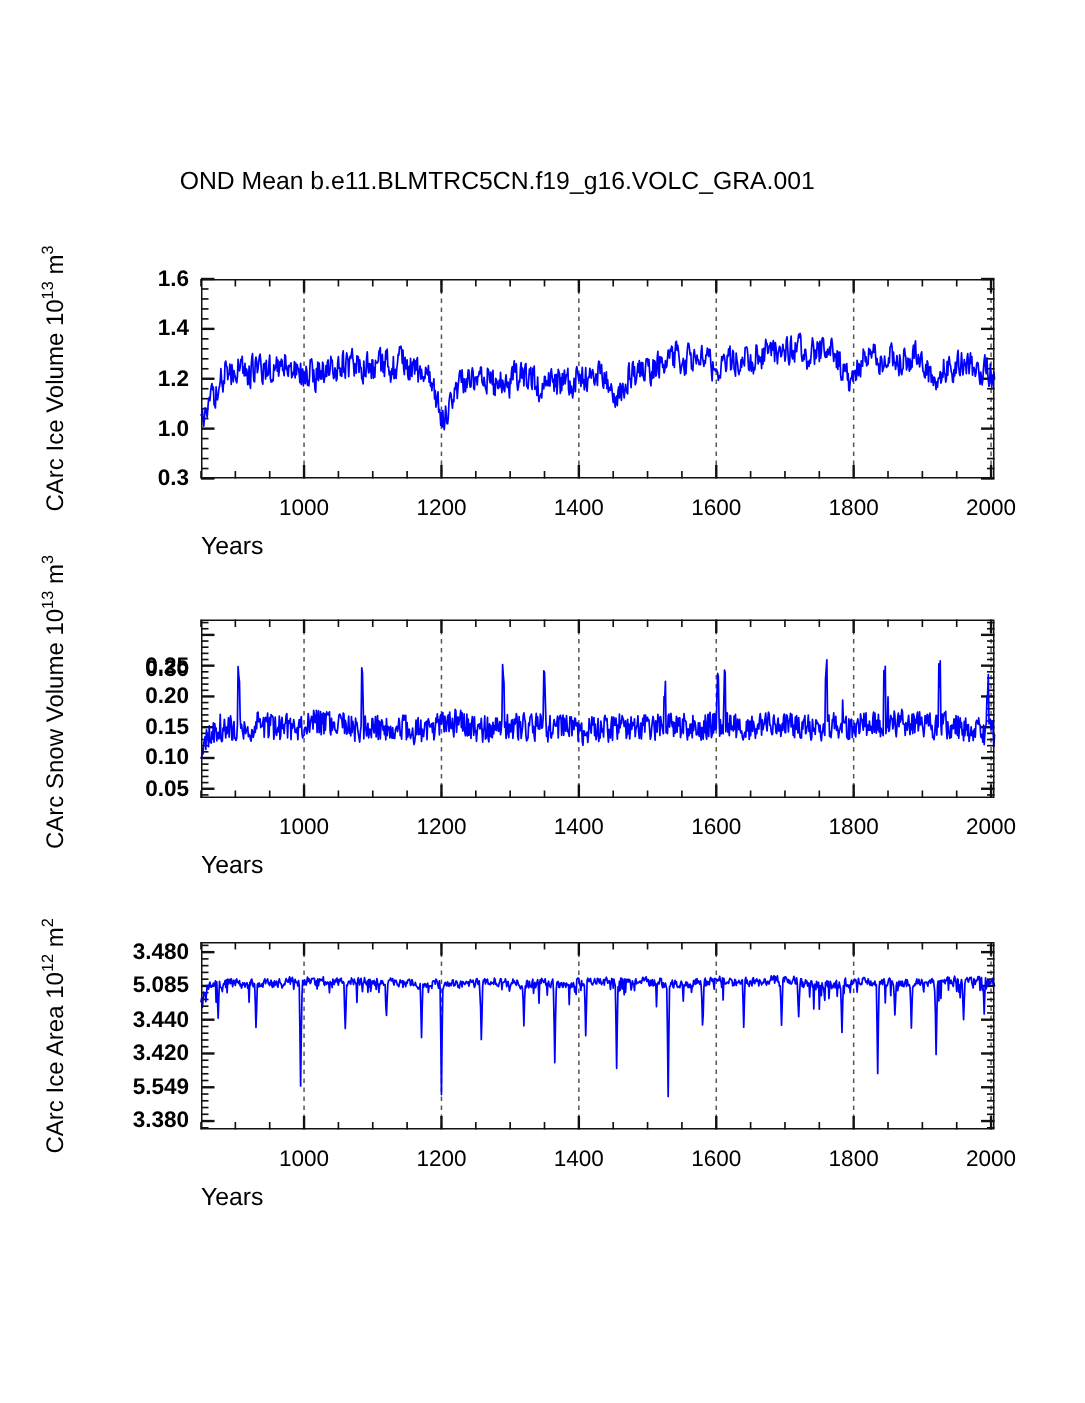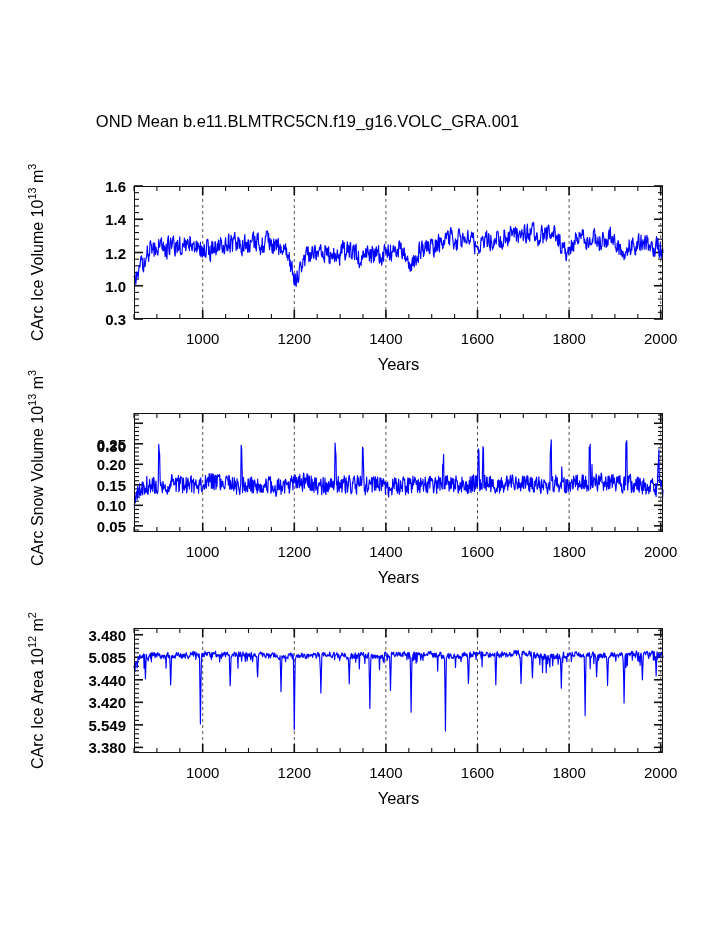--- a/index.html
+++ b/index.html
@@ -23,20 +23,21 @@
   }
   .fig-title {
     position: absolute;
     left: 0;
     top: 112px;
     width: 615px;
     text-align: center;
     font-size: 16.5px;
     letter-spacing: 0px;
     white-space: nowrap;
+    padding-left: 24px;
   }
   .panel {
     position: absolute;
     left: 0;
     width: 723px;
   }
   .plotbox {
     position: absolute;
     border: 1.6px solid #111111;
     box-sizing: border-box;
@@ -52,21 +53,20 @@
     transform: rotate(180deg);
     transform-origin: center center;
     font-size: 16px;
     white-space: nowrap;
     text-align: center;
   }
   .ylabel sup { font-size: 0.68em; vertical-align: super; }
   .xlabel {
     position: absolute;
     font-size: 16.5px;
-    text-align: center;
     white-space: nowrap;
   }
   .ytick-label {
     position: absolute;
     font-size: 15px;
     text-align: right;
     white-space: nowrap;
     transform: translateY(-50%);
     font-weight: bold;
   }

